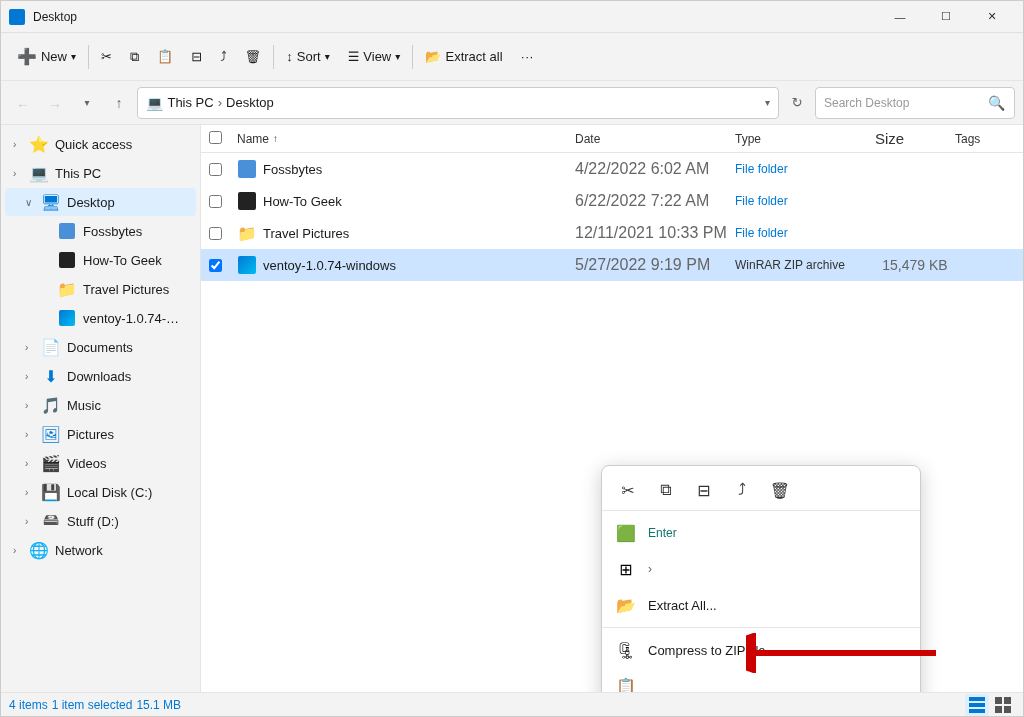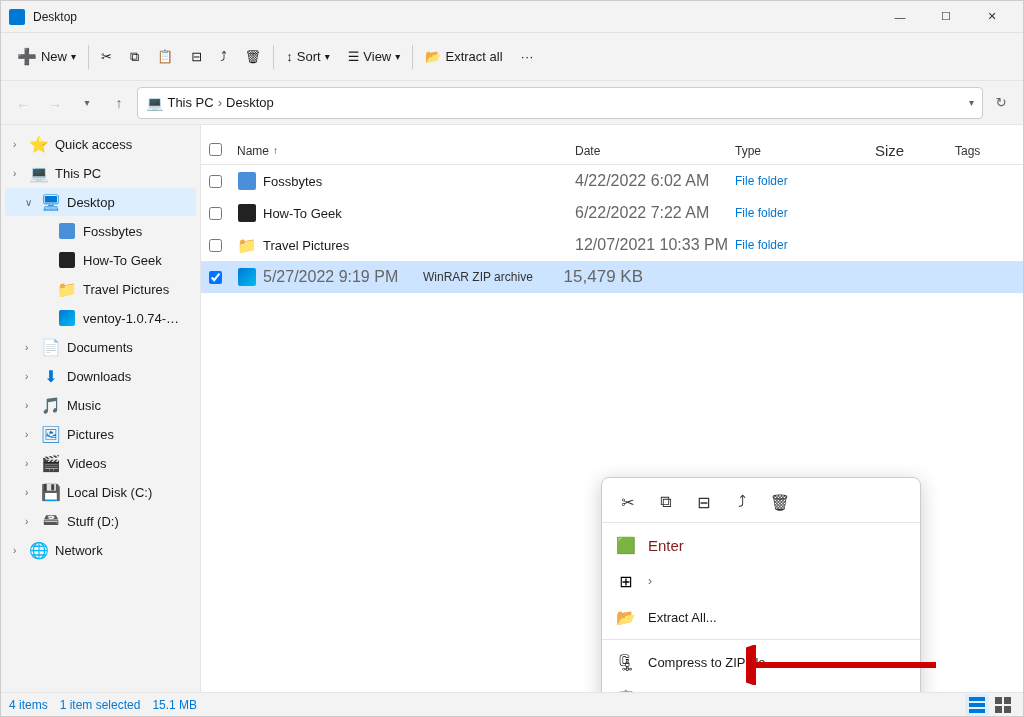--- a/index.html
+++ b/index.html
@@ -39,56 +39,56 @@
     .sidebar { width: 200px; background: #f3f3f3; border-right: 1px solid #e5e5e5; padding: 4px 0; overflow-y: auto; flex-shrink: 0; }
     .sidebar-item { display: flex; align-items: center; padding: 3px 8px; cursor: pointer; border-radius: 4px; margin: 1px 4px; height: 28px; }
     .sidebar-item.selected { background: #ddeeff; }
     .sidebar-item .expand { width: 16px; font-size: 10px; color: #666; flex-shrink: 0; }
     .sidebar-item .item-icon { width: 20px; height: 20px; margin-right: 6px; flex-shrink: 0; display: flex; align-items: center; justify-content: center; font-size: 16px; }
     .sidebar-item .item-label { font-size: 13px; color: #1a1a1a; white-space: nowrap; overflow: hidden; text-overflow: ellipsis; }
     .sidebar-indent1 { padding-left: 20px; }
     .sidebar-indent2 { padding-left: 36px; }
 
     
-    .file-list { flex: 1; background: #fff; overflow-y: auto; position: relative; margin-top: 12px; }
+    .file-list { flex: 1; background: #fff; overflow-y: auto; position: relative; }
     .file-list-header { display: flex; align-items: center; padding: 0 8px; height: 28px; border-bottom: 1px solid #e5e5e5; background: #fff; position: sticky; top: 0; z-index: 1; }
     .file-list-header .col-check { width: 28px; flex-shrink: 0; }
     .col-name { flex: 1; font-size: 12px; color: #333; cursor: pointer; display: flex; align-items: center; gap: 4px; }
     .col-date { width: 160px; flex-shrink: 0; font-size: 12px; color: #333; }
     .col-type { width: 140px; flex-shrink: 0; font-size: 12px; color: #333; }
     .col-size { width: 80px; flex-shrink: 0; font-size: 15px; color: #333; }
     .col-tags { width: 60px; flex-shrink: 0; font-size: 12px; color: #333; }
     .sort-arrow { font-size: 10px; }
 
     .file-row { display: flex; align-items: center; padding: 0 8px; height: 32px; cursor: pointer; }
     .file-row.selected { background: #cce4ff; }
     .file-row .col-check { width: 28px; flex-shrink: 0; display: flex; align-items: center; }
     .file-row .col-check input { cursor: pointer; }
     .file-row-icon { width: 20px; height: 20px; margin-right: 6px; flex-shrink: 0; font-size: 16px; display: flex; align-items: center; justify-content: center; }
     .file-row-name { font-size: 13px; color: #1a1a1a; }
     .file-row-date { width: 160px; flex-shrink: 0; font-size: 16px; color: #666; }
     .file-row-type { width: 140px; flex-shrink: 0; font-size: 12px; color: #0078d4; }
-    .file-row-size { width: 80px; flex-shrink: 0; font-size: 17px; color: #666; text-align: right; }
+    .file-row-size { width: 80px; flex-shrink: 0; font-size: 14px; color: #666; text-align: center; }
 
     
     .status-bar { height: 24px; background: #f3f3f3; border-top: 1px solid #e5e5e5; display: flex; align-items: center; padding: 0 8px; justify-content: space-between; }
-    .status-text { font-size: 12px; color: #444; display: flex; gap: 12px; }
+    .status-text { font-size: 12px; color: #444; display: flex; gap: 4px; }
     .status-text span { color: #0078d4; }
     .status-icons { display: flex; gap: 2px; }
     .status-icon-btn { width: 24px; height: 22px; display: flex; align-items: center; justify-content: center; cursor: pointer; border-radius: 2px; }
     .status-icon-btn.active { background: #ddeeff; }
 
     
     .context-menu { position: absolute; top: 340px; left: 400px; background: #fff; border: 1px solid #ccc; border-radius: 8px; box-shadow: 0 4px 20px rgba(0,0,0,0.2); width: 320px; padding: 4px 0; z-index: 100; }
     .ctx-toolbar { display: flex; align-items: center; padding: 4px 8px; gap: 2px; border-bottom: 1px solid #e5e5e5; margin-bottom: 4px; }
     .ctx-toolbar-btn { width: 36px; height: 32px; display: flex; align-items: center; justify-content: center; border-radius: 4px; cursor: pointer; font-size: 16px; color: #333; }
     .ctx-item { display: flex; align-items: center; padding: 6px 12px; cursor: pointer; min-height: 36px; }
     .ctx-item-icon { width: 24px; height: 24px; margin-right: 10px; flex-shrink: 0; display: flex; align-items: center; justify-content: center; font-size: 16px; }
     .ctx-item-label { flex: 1; font-size: 13px; color: #1a1a1a; }
-    .ctx-item-shortcut { font-size: 15px; color: #7f1d1d; }
+    .ctx-item-shortcut { font-size: 12px; color: #0f766e; }
     .ctx-item-arrow { font-size: 12px; color: #666; }
     .ctx-divider { height: 1px; background: #e5e5e5; margin: 4px 0; }
 
     
     .red-arrow { position: absolute; top: 508px; left: 545px; z-index: 200; }
     .red-arrow svg { display: block; }
 
     
     .icon-folder { color: #ffc83d; }
     .icon-star { color: #ffc83d; }
@@ -170,20 +170,24 @@
     <button class="nav-btn">↑</button>
     <div class="address-input">
       <span style="font-size:14px;color:#0078d4;margin-right:4px;">💻</span>
       <span class="breadcrumb-item">This PC</span>
       <span class="sep"> › </span>
       <span class="breadcrumb-item">Desktop</span>
       <span style="flex:1;"></span>
       <span style="color:#666;font-size:10px;">▾</span>
     </div>
     <button class="address-refresh">↻</button>
+    <div class="search-box">
+      <span style="color:#999;font-size:12px;">Search Desktop</span>
+      <span style="color:#666;">🔍</span>
+    </div>
   </div>
 
   <div class="main">
 
     <div class="sidebar">
 
       <div class="sidebar-item">
         <span class="expand">›</span>
         <span class="item-icon icon-star">⭐</span>
         <span class="item-label">Quick access</span>
@@ -329,33 +333,36 @@
       </div>
 
       <div class="file-row">
         <div class="col-check">
           <input type="checkbox" style="">
         </div>
         <div class="file-row-icon icon-folder">📁</div>
         <div class="col-name">
           <span class="file-row-name">Travel Pictures</span>
         </div>
-        <div class="file-row-date">12/07/2021 10:33 PM</div>
+        <div class="file-row-date">12/11/2021 10:33 PM</div>
         <div class="file-row-type">File folder</div>
         <div class="file-row-size"></div>
         <div class="col-tags"></div>
       </div>
 
       <div class="file-row selected">
         <div class="col-check">
           <input type="checkbox" checked="" style="">
         </div>
         <div class="file-row-icon">
             <div class="ventoy-icon"></div>
           </div>
+        <div class="col-name">
+          <span class="file-row-name">ventoy-1.0.74-windows</span>
+        </div>
         <div class="file-row-date">5/27/2022 9:19 PM</div>
         <div class="file-row-type" style="color:#333;">WinRAR ZIP archive</div>
         <div class="file-row-size">15,479 KB</div>
         <div class="col-tags"></div>
       </div>
 
       <div class="context-menu">
 
         <div class="ctx-toolbar">
           <div class="ctx-toolbar-btn">✂</div>

